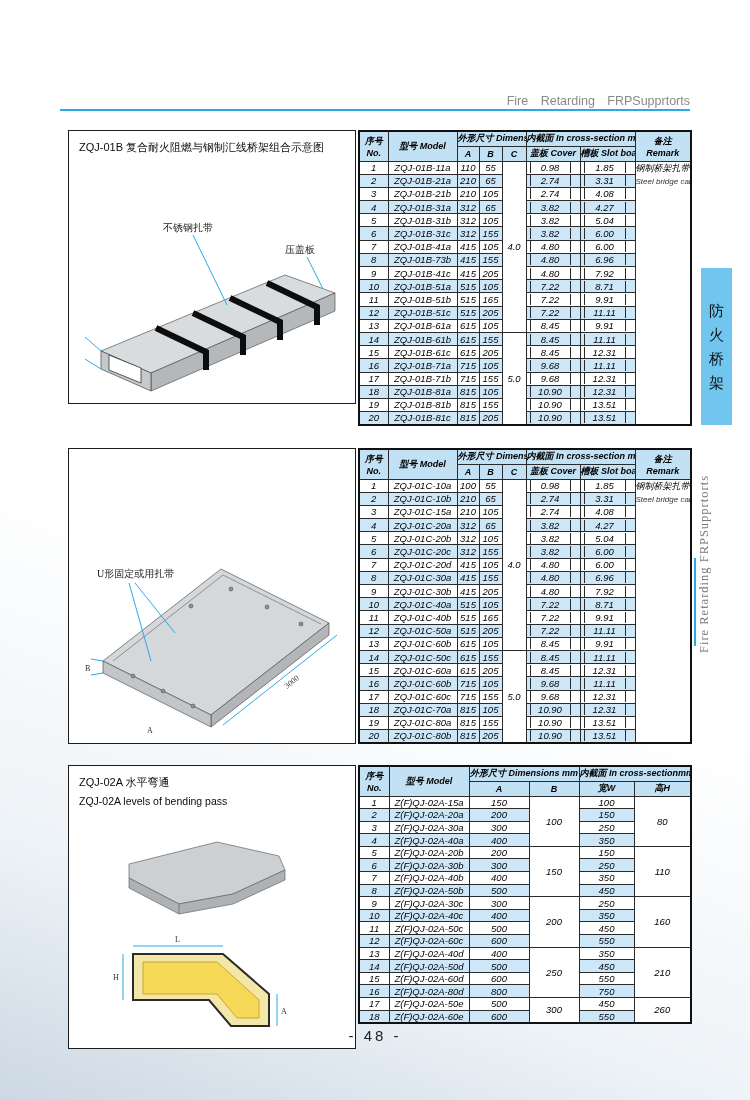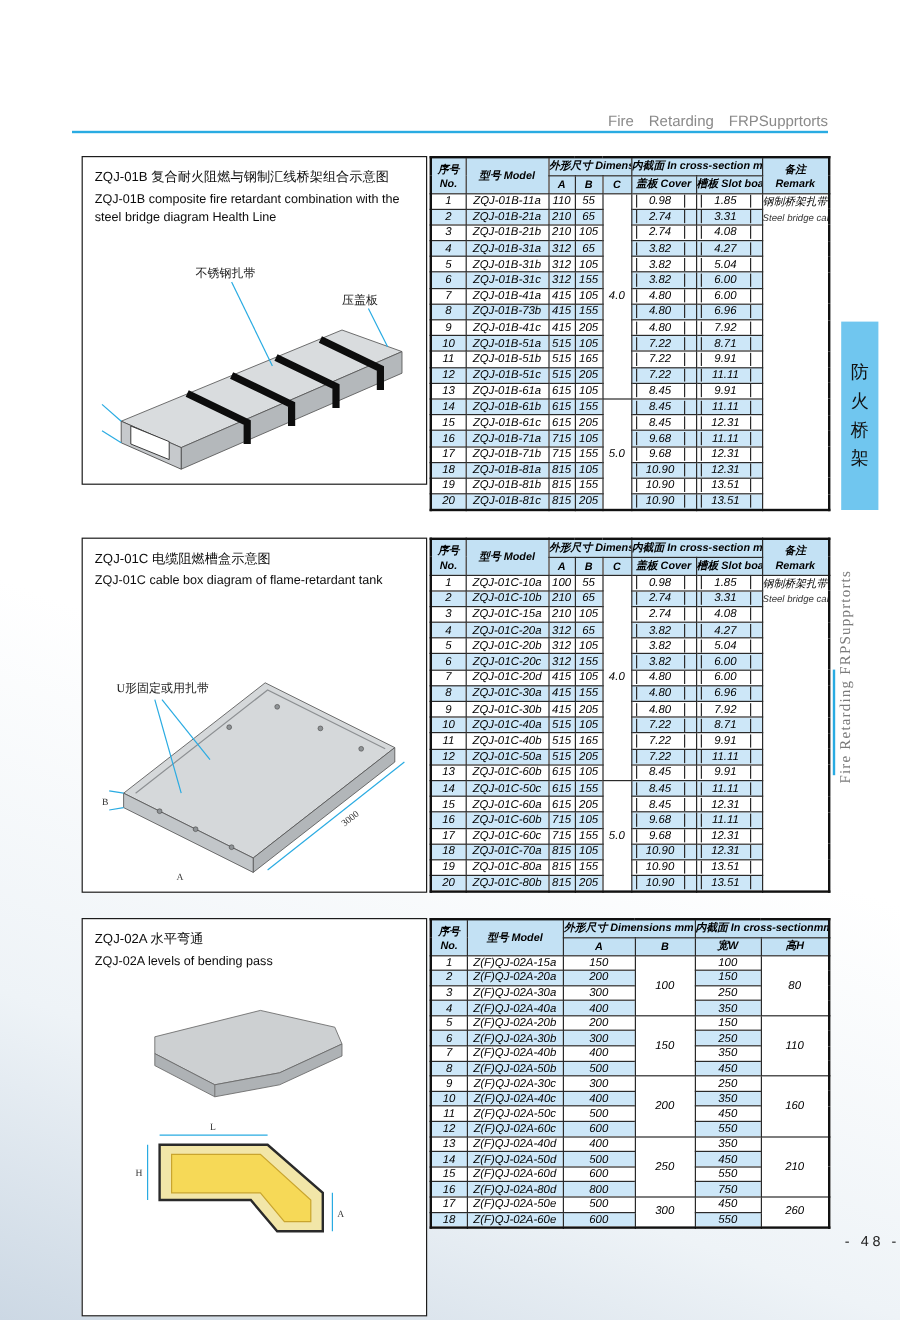--- a/index.html
+++ b/index.html
@@ -9,21 +9,21 @@
   
   .hdr-title{position:absolute;top:56px;right:64px;font-size:33px;font-weight:bold;
              letter-spacing:20px;color:#1aa8e0;white-space:nowrap;}
   .hdr-sub{position:absolute;top:94px;right:60px;font-size:12.5px;color:#8a8a8a;
            word-spacing:9px;white-space:nowrap;}
   .hdr-rule{position:absolute;top:109px;left:60px;width:630px;height:2px;background:#29abe2;}
   
   .sec-box{position:absolute;left:68px;width:288px;background:#fff;border:1px solid #1c1c1c;box-sizing:border-box;}
   #box1{top:130px;height:274px;}
   #box2{top:448px;height:296px;}
-  #box3{top:765px;height:332px;}
+  #box3{top:765px;height:284px;}
   .caption{padding:9px 8px 0 10px;}
   .cap-cn{font-size:11px;color:#0c0c0c;margin-bottom:4px;}
   .cap-en{font-size:10.5px;color:#0c0c0c;line-height:1.45;}
   .diag{position:absolute;left:2px;}
   .dlabel{font-family:"Liberation Serif","DejaVu Serif",serif;font-size:10px;fill:#1a1a1a;}
   .dletter{font-family:"Liberation Serif","DejaVu Serif",serif;font-size:8px;fill:#333;}
   .leader{stroke:#29abe2;stroke-width:1;fill:none;}
   
   table.spec{position:absolute;left:358px;width:332px;border-collapse:collapse;background:#fff;
              table-layout:fixed;border:2px solid #111;font-style:italic;}
@@ -47,35 +47,34 @@
   .remark-en{font-size:8px;line-height:1.3;color:#333;}
   
   .side-tab{position:absolute;left:701px;top:268px;width:31px;height:157px;background:#70c6ef;
             display:flex;flex-direction:column;align-items:center;justify-content:center;gap:9px;}
   .side-tab span{font-size:15px;color:#111;line-height:1;}
   .side-vtext{position:absolute;left:697px;top:438px;height:215px;writing-mode:vertical-rl;
               transform:rotate(180deg);font-family:"Liberation Serif","DejaVu Serif",serif;
               font-size:12.5px;color:#7a7a7a;letter-spacing:1px;white-space:nowrap;}
   .side-vline{position:absolute;left:694px;top:558px;width:2px;height:88px;background:#29abe2;}
   
-  .page-num{position:absolute;top:1027px;left:0;width:750px;text-align:right;
-            font-size:12px;color:#222;letter-spacing:3px;}
+  .page-num{position:absolute;top:1027px;left:0;width:750px;text-align:center;
+            font-size:15px;color:#222;letter-spacing:3px;}
 </style>
 </head>
 <body>
 
 <div class="page">
 
   <div class="hdr-sub">Fire Retarding FRPSupprtorts</div>
   <div class="hdr-rule"></div>
 
   <div class="sec-box" id="box1">
     <div class="caption">
       <div class="cap-cn">ZQJ-01B 复合耐火阻燃与钢制汇线桥架组合示意图</div>
-      <div class="cap-en">ZQJ-01B composite fire retardant combination with the steel bridge diagram Health Line</div>
     </div>
     <svg class="diag" style="top:78px" width="282" height="210" viewBox="0 0 282 210">
 
       <polygon points="30,142 214,66 264,84 80,164" fill="#d9dcde" stroke="#555" stroke-width="0.7"></polygon>
       <polygon points="80,164 264,84 264,102 80,182" fill="#b4b8bb" stroke="#555" stroke-width="0.7"></polygon>
       <polygon points="30,142 80,164 80,182 30,160" fill="#c6c9cc" stroke="#444" stroke-width="0.7"></polygon>
       <polygon points="38,146 70,159 70,174 38,161" fill="#ffffff" stroke="#333" stroke-width="0.8"></polygon>
 
       <polyline points="85,119 135,143 135,161" stroke="#0d0d0d" stroke-width="6" fill="none"></polyline>
       <polyline points="122,104 172,128 172,146" stroke="#0d0d0d" stroke-width="6" fill="none"></polyline>
@@ -362,24 +361,20 @@
             <div class="vbox">10.90</div>
           </td>
           <td class="vwrap">
             <div class="vbox">13.51</div>
           </td>
         </tr>
       </tbody>
     </table>
 
   <div class="sec-box" id="box2">
-    <div class="caption">
-      <div class="cap-cn">ZQJ-01C 电缆阻燃槽盒示意图</div>
-      <div class="cap-en">ZQJ-01C cable box diagram of flame-retardant tank</div>
-    </div>
     <svg class="diag" style="top:62px" width="282" height="230" viewBox="0 0 282 230">
       <polygon points="32,150 150,58 258,112 140,204" fill="#d5d8da" stroke="#555" stroke-width="0.7"></polygon>
       <polygon points="140,204 258,112 258,124 140,216" fill="#b2b6b9" stroke="#555" stroke-width="0.7"></polygon>
       <polygon points="32,150 140,204 140,216 32,162" fill="#c2c6c9" stroke="#555" stroke-width="0.7"></polygon>
       <polyline points="42,150 152,64 250,113" fill="none" stroke="#8d9093" stroke-width="1"></polyline>
 
       <circle cx="62" cy="165" r="2" fill="#8f9396" stroke="#444" stroke-width="0.5"></circle>
       <circle cx="92" cy="180" r="2" fill="#8f9396" stroke="#444" stroke-width="0.5"></circle>
       <circle cx="122" cy="195" r="2" fill="#8f9396" stroke="#444" stroke-width="0.5"></circle>
       <circle cx="120" cy="95" r="2" fill="#8f9396" stroke="#444" stroke-width="0.5"></circle>

